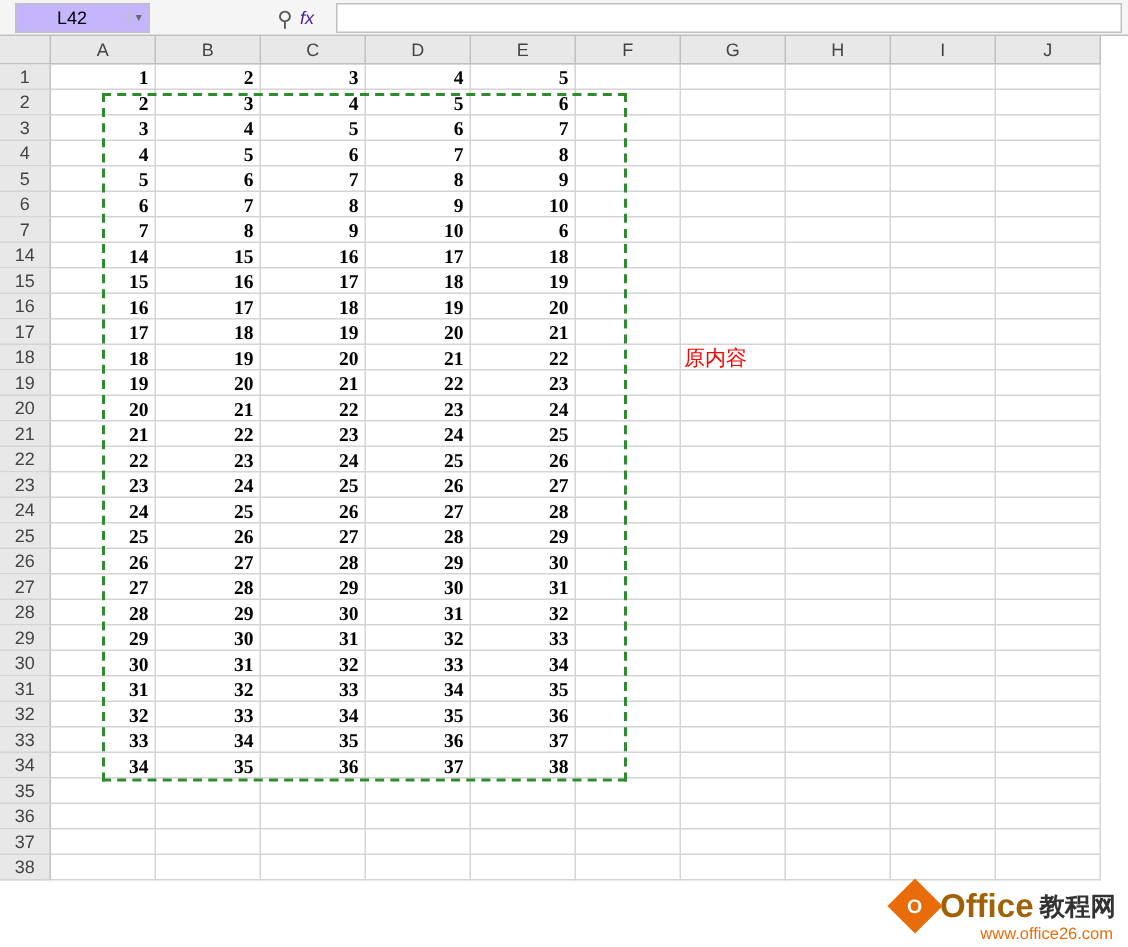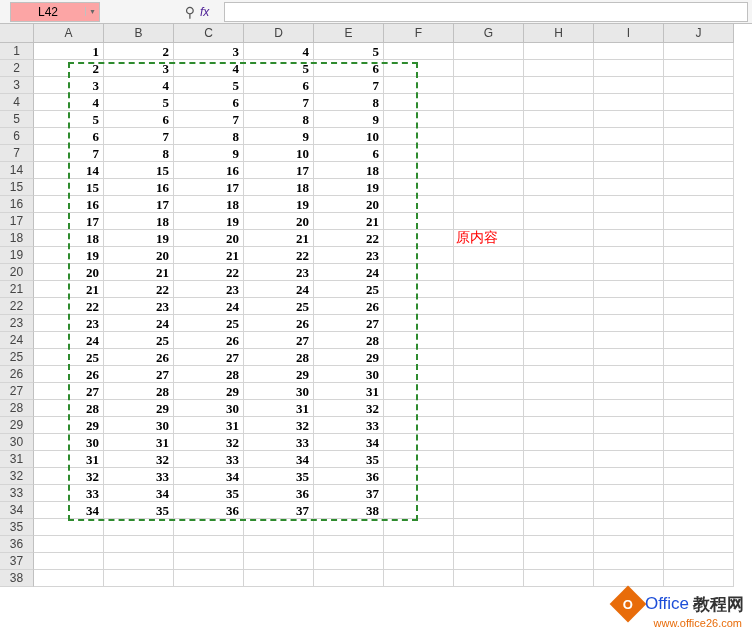--- a/index.html
+++ b/index.html
@@ -16,21 +16,21 @@
     .formula-bar {
       height: 24px;
       background: #f5f5f5;
       border-bottom: 1px solid #c0c0c0;
       display: flex;
       align-items: center;
     }
     .name-box {
       width: 90px;
       height: 20px;
-      background: #fca5a5;
+      background: #c4b5fd;
       border: 1px solid #c0c0c0;
       margin-left: 10px;
       display: flex;
       align-items: center;
       justify-content: center;
       position: relative;
     }
     .name-box-text { flex: 1; text-align: center; }
     .name-box-dd {
       width: 14px;
@@ -109,21 +109,21 @@
     .wH { width: 70px; }
     .wI { width: 70px; }
     .wJ { width: 70px; }
     
     .red-label {
       color: #ff0000;
       text-align: left;
       padding-left: 2px;
       font-weight: normal;
       font-size: 14px;
-      font-family: Liberation Mono, monospace;
+      font-family: Liberation Sans, sans-serif;
     }
     
     .selection-border {
       position: absolute;
       border: 2px dashed #2e8b2e;
       pointer-events: none;
       left: 34px;
       top: 19px;
       width: 350px;
       height: 459px;
@@ -142,21 +142,21 @@
       background: #e86c0a;
       transform: rotate(45deg);
       display: flex; align-items: center; justify-content: center;
     }
     .wm-icon-inner {
       transform: rotate(-45deg);
       color: #fff;
       font-weight: bold;
       font-size: 13px;
     }
-    .wm-text1 { color: #1d4ed8; font-weight: normal; font-size: 17px; }
+    .wm-text1 { color: #a16207; font-weight: bold; font-size: 22px; }
     .wm-text2 { color: #333; font-weight: bold; font-size: 17px; }
     .wm-url {
       position: absolute;
       right: 10px;
       bottom: 2px;
       color: #e86c0a;
       font-size: 11px;
     }
   </style>
 </head>

